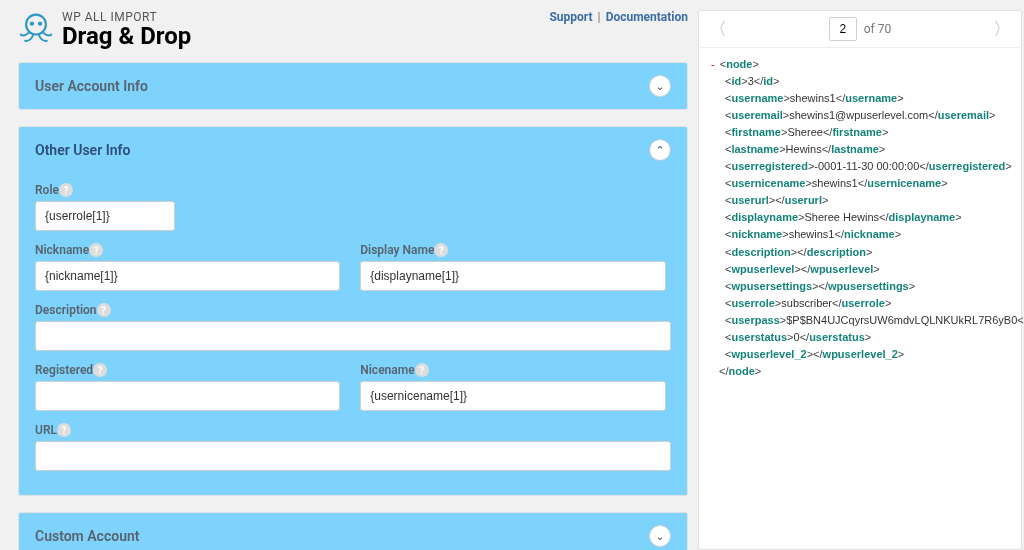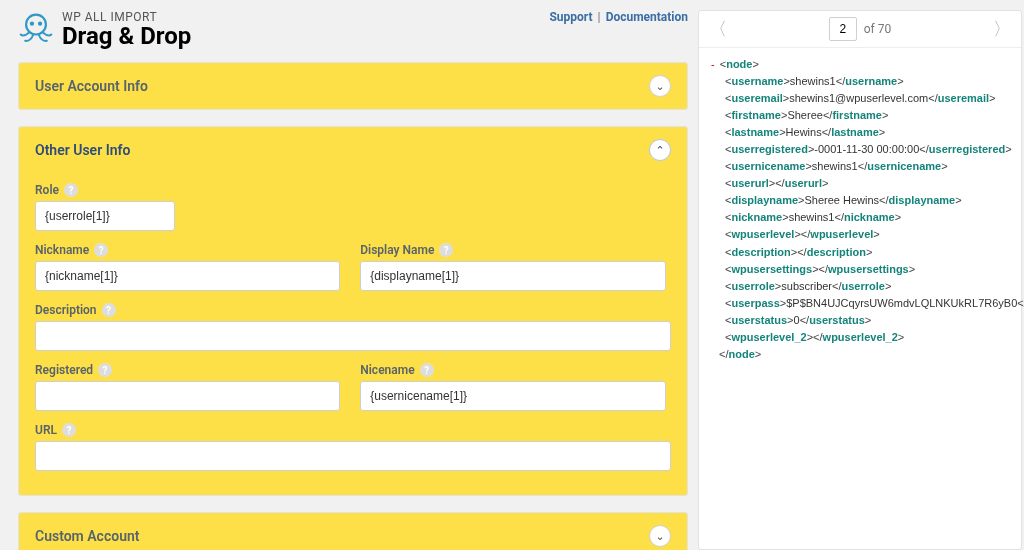--- a/index.html
+++ b/index.html
@@ -22,21 +22,21 @@
   .brand-icon svg { width: 36px; height: 40px; display: block; }
   .brand-text { line-height: 1.05; }
   .brand-small { font-size: 12px; color: #555; letter-spacing: .5px; }
   .brand-big { font-size: 24px; font-weight: 700; color: #000000; }
   .top-links { font-size: 12px; font-weight: bold; }
   .top-links a { color: #3a6ea5; text-decoration: none; }
   .top-links .sep { color: #888; margin: 0 2px; }
 
   
   .panel {
-    background: #fde047;
+    background: #7dd3fc;
     border: 1px solid #e2e2e2;
     border-radius: 3px;
     margin-bottom: 16px;
   }
   .panel-head {
     display: flex; justify-content: space-between; align-items: center;
     padding: 12px 16px;
     cursor: pointer;
   }
   .panel-title { font-size: 14px; font-weight: 600; color: #59636d; }
@@ -47,21 +47,21 @@
     display: flex; align-items: center; justify-content: center;
     font-size: 11px; color: #555;
   }
   .collapse-btn.up { color: #2f4d7a; border-color: #b8c6e0; }
   .panel-body { padding: 4px 16px 18px; }
 
   .row { display: flex; gap: 20px; margin-bottom: 6px; }
   .field { flex: 1; }
   .field.half { flex: 0 0 48%; }
   .field.short { flex: 0 0 140px; }
-  .lab { display: flex; align-items: center; gap: 5px; font-size: 12px; color: #59636d; margin: 6px 0 4px; font-weight: 600; }
+  .lab { display: flex; align-items: center; font-size: 12px; color: #59636d; margin: 6px 0 4px; font-weight: 600; }
   .help {
     width: 14px; height: 14px; border-radius: 50%;
     background: #ddd; color: #fff; font-size: 10px; font-weight: 700;
     display: inline-flex; align-items: center; justify-content: center;
     cursor: help;
   }
   .inp {
     width: 100%;
     border: 1px solid #cfcfcf;
     border-radius: 3px;
@@ -229,31 +229,32 @@
       <div class="preview-head">
         <div class="nav-arrow">〈</div>
         <div class="pager">
           <input value="2" style="">
           <span>of 70</span>
         </div>
         <div class="nav-arrow">〉</div>
       </div>
       <div class="xml" id="xml-body">
           <div class="root"><span class="dash">-</span> &lt;<span class="tag">node</span>&gt;</div>
+          <div class="line">&lt;<span class="tag">id</span>&gt;<span class="val">3</span>&lt;/<span class="tag">id</span>&gt;</div>
           <div class="line">&lt;<span class="tag">username</span>&gt;<span class="val">shewins1</span>&lt;/<span class="tag">username</span>&gt;</div>
           <div class="line">&lt;<span class="tag">useremail</span>&gt;<span class="val">shewins1@wpuserlevel.com</span>&lt;/<span class="tag">useremail</span>&gt;</div>
           <div class="line">&lt;<span class="tag">firstname</span>&gt;<span class="val">Sheree</span>&lt;/<span class="tag">firstname</span>&gt;</div>
           <div class="line">&lt;<span class="tag">lastname</span>&gt;<span class="val">Hewins</span>&lt;/<span class="tag">lastname</span>&gt;</div>
           <div class="line">&lt;<span class="tag">userregistered</span>&gt;<span class="val">-0001-11-30 00:00:00</span>&lt;/<span class="tag">userregistered</span>&gt;</div>
           <div class="line">&lt;<span class="tag">usernicename</span>&gt;<span class="val">shewins1</span>&lt;/<span class="tag">usernicename</span>&gt;</div>
           <div class="line">&lt;<span class="tag">userurl</span>&gt;<span class="val"></span>&lt;/<span class="tag">userurl</span>&gt;</div>
           <div class="line">&lt;<span class="tag">displayname</span>&gt;<span class="val">Sheree Hewins</span>&lt;/<span class="tag">displayname</span>&gt;</div>
           <div class="line">&lt;<span class="tag">nickname</span>&gt;<span class="val">shewins1</span>&lt;/<span class="tag">nickname</span>&gt;</div>
+          <div class="line">&lt;<span class="tag">description</span>&gt;<span class="val"></span>&lt;/<span class="tag">description</span>&gt;</div>
           <div class="line">&lt;<span class="tag">wpuserlevel</span>&gt;<span class="val"></span>&lt;/<span class="tag">wpuserlevel</span>&gt;</div>
-          <div class="line">&lt;<span class="tag">description</span>&gt;<span class="val"></span>&lt;/<span class="tag">description</span>&gt;</div>
           <div class="line">&lt;<span class="tag">wpusersettings</span>&gt;<span class="val"></span>&lt;/<span class="tag">wpusersettings</span>&gt;</div>
           <div class="line">&lt;<span class="tag">userrole</span>&gt;<span class="val">subscriber</span>&lt;/<span class="tag">userrole</span>&gt;</div>
           <div class="line">&lt;<span class="tag">userpass</span>&gt;<span class="val">$P$BN4UJCqyrsUW6mdvLQLNKUkRL7R6yB0</span>&lt;/&gt;</div>
           <div class="line">&lt;<span class="tag">userstatus</span>&gt;<span class="val">0</span>&lt;/<span class="tag">userstatus</span>&gt;</div>
           <div class="line">&lt;<span class="tag">wpuserlevel_2</span>&gt;<span class="val"></span>&lt;/<span class="tag">wpuserlevel_2</span>&gt;</div>
           <div class="root" style="padding-left:8px">&lt;/<span class="tag">node</span>&gt;</div>
         </div>
     </div>
   </div>
 </div>

